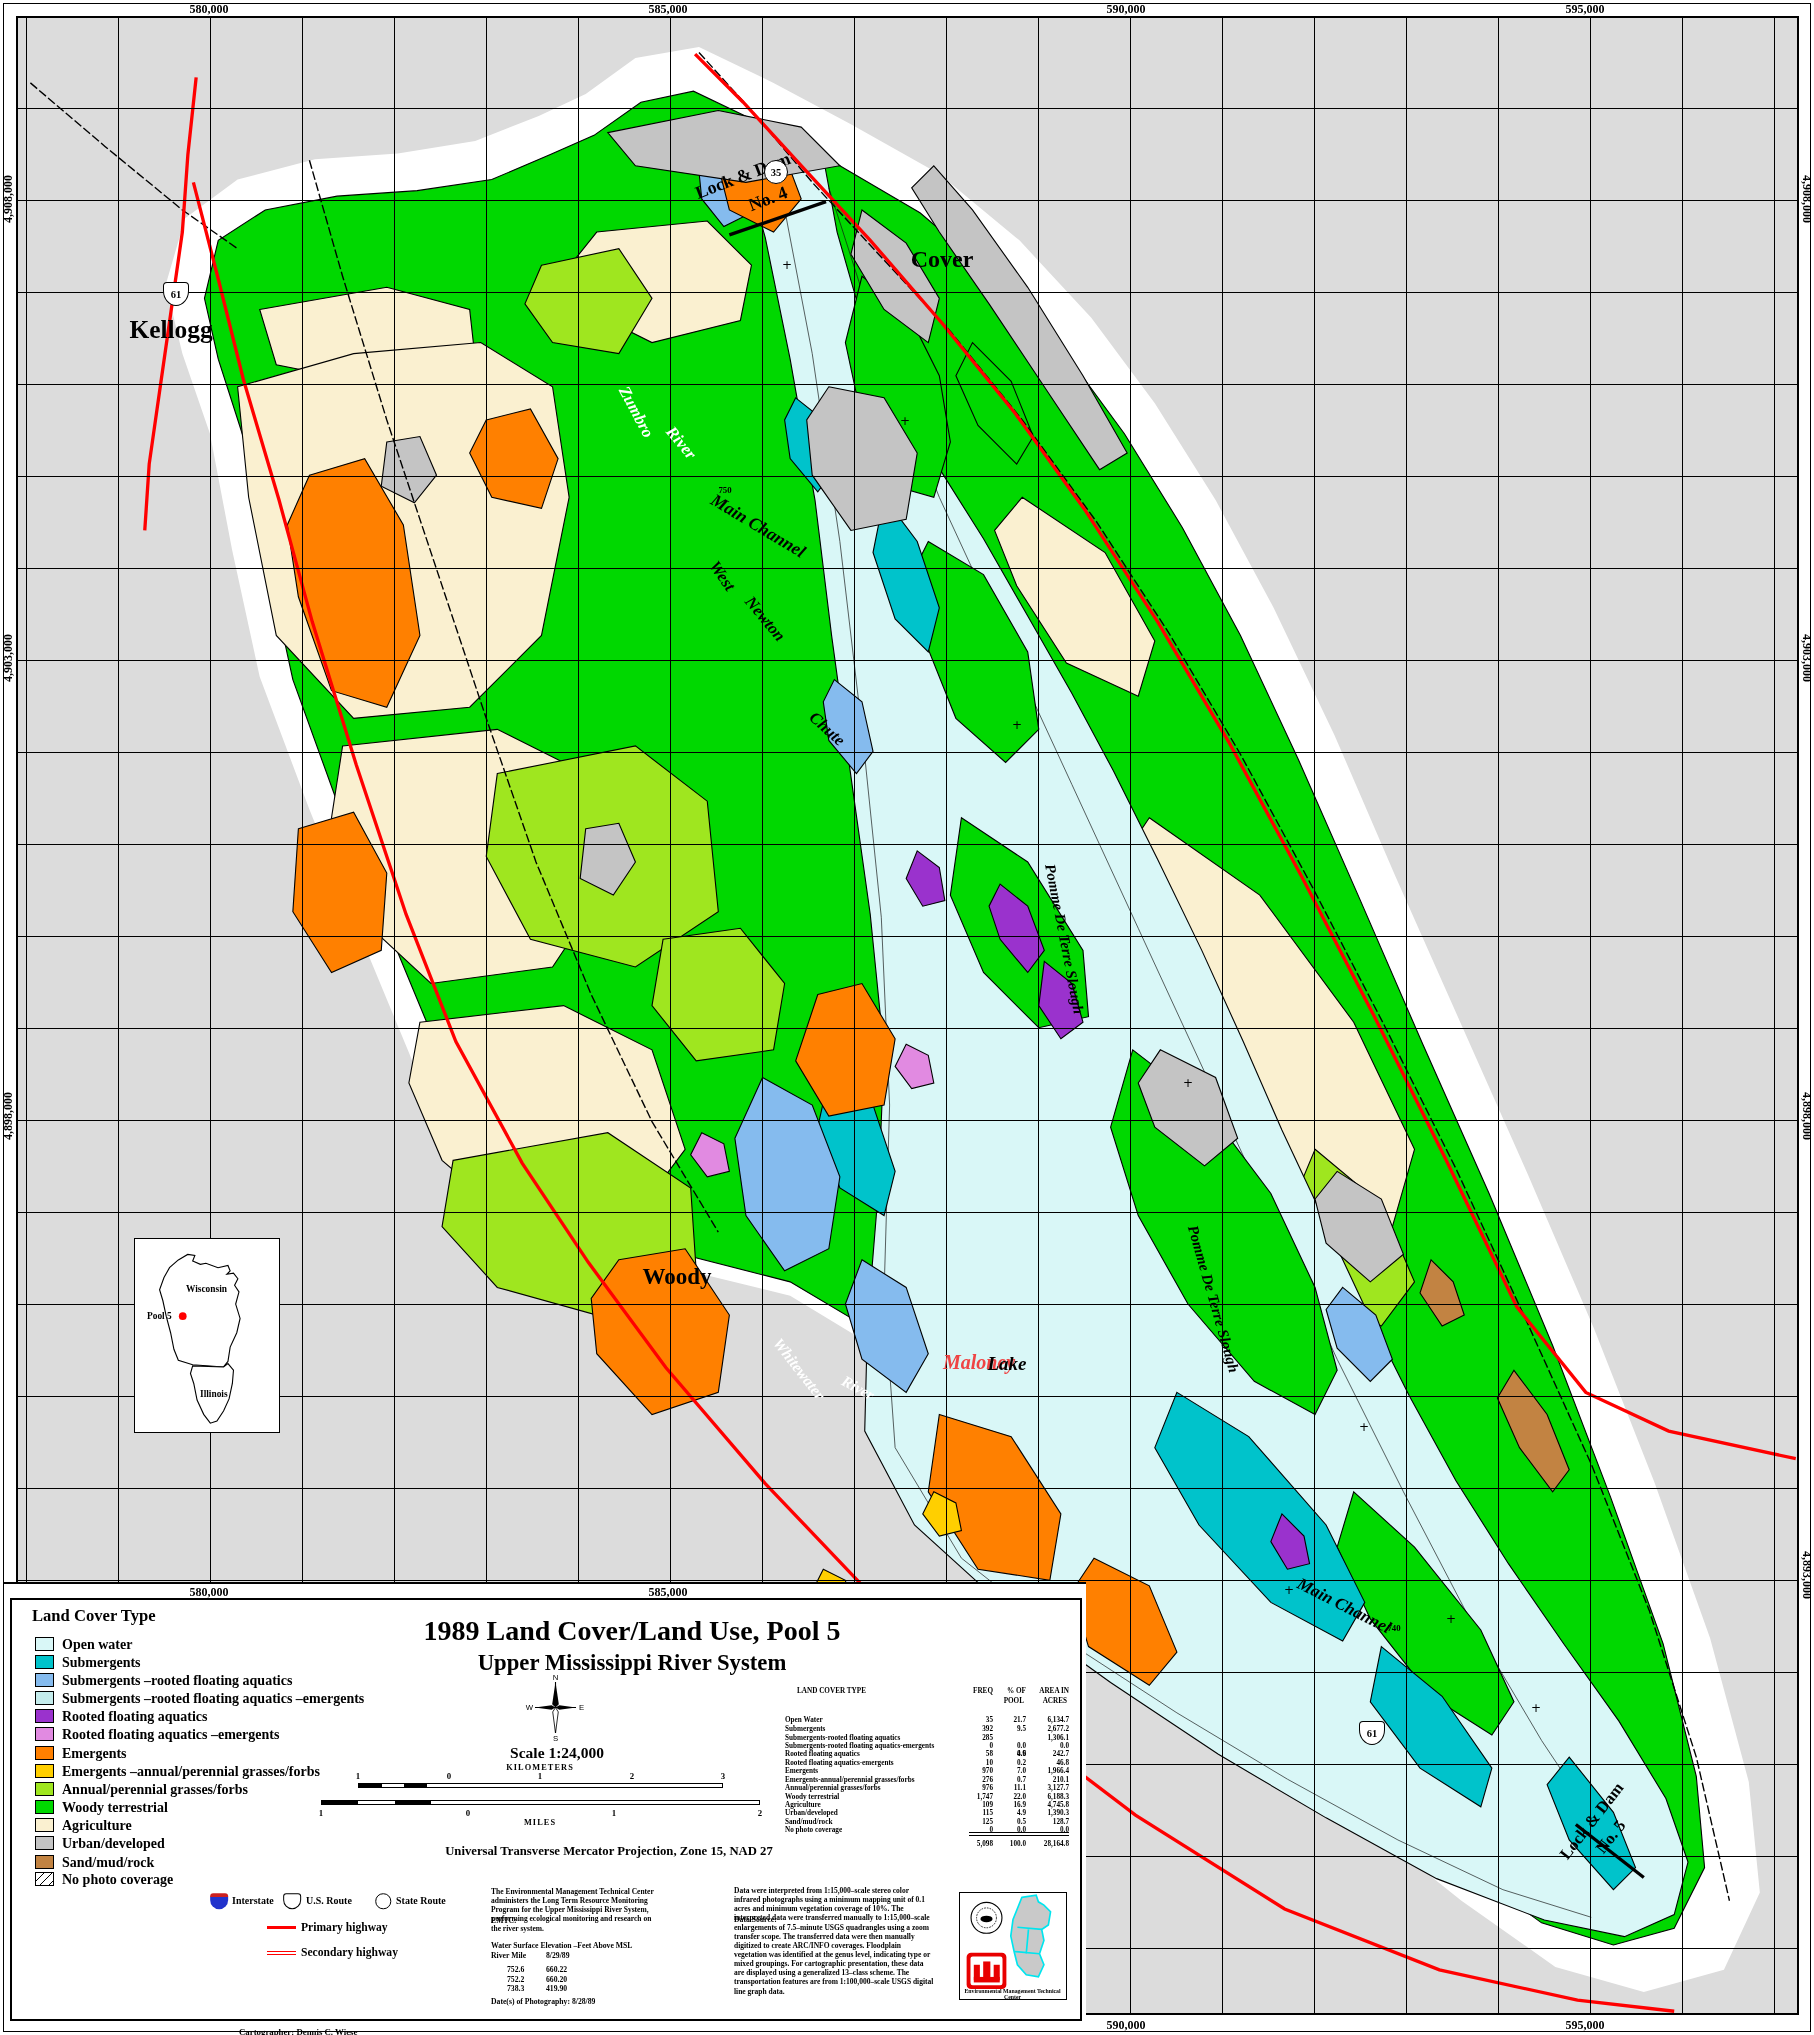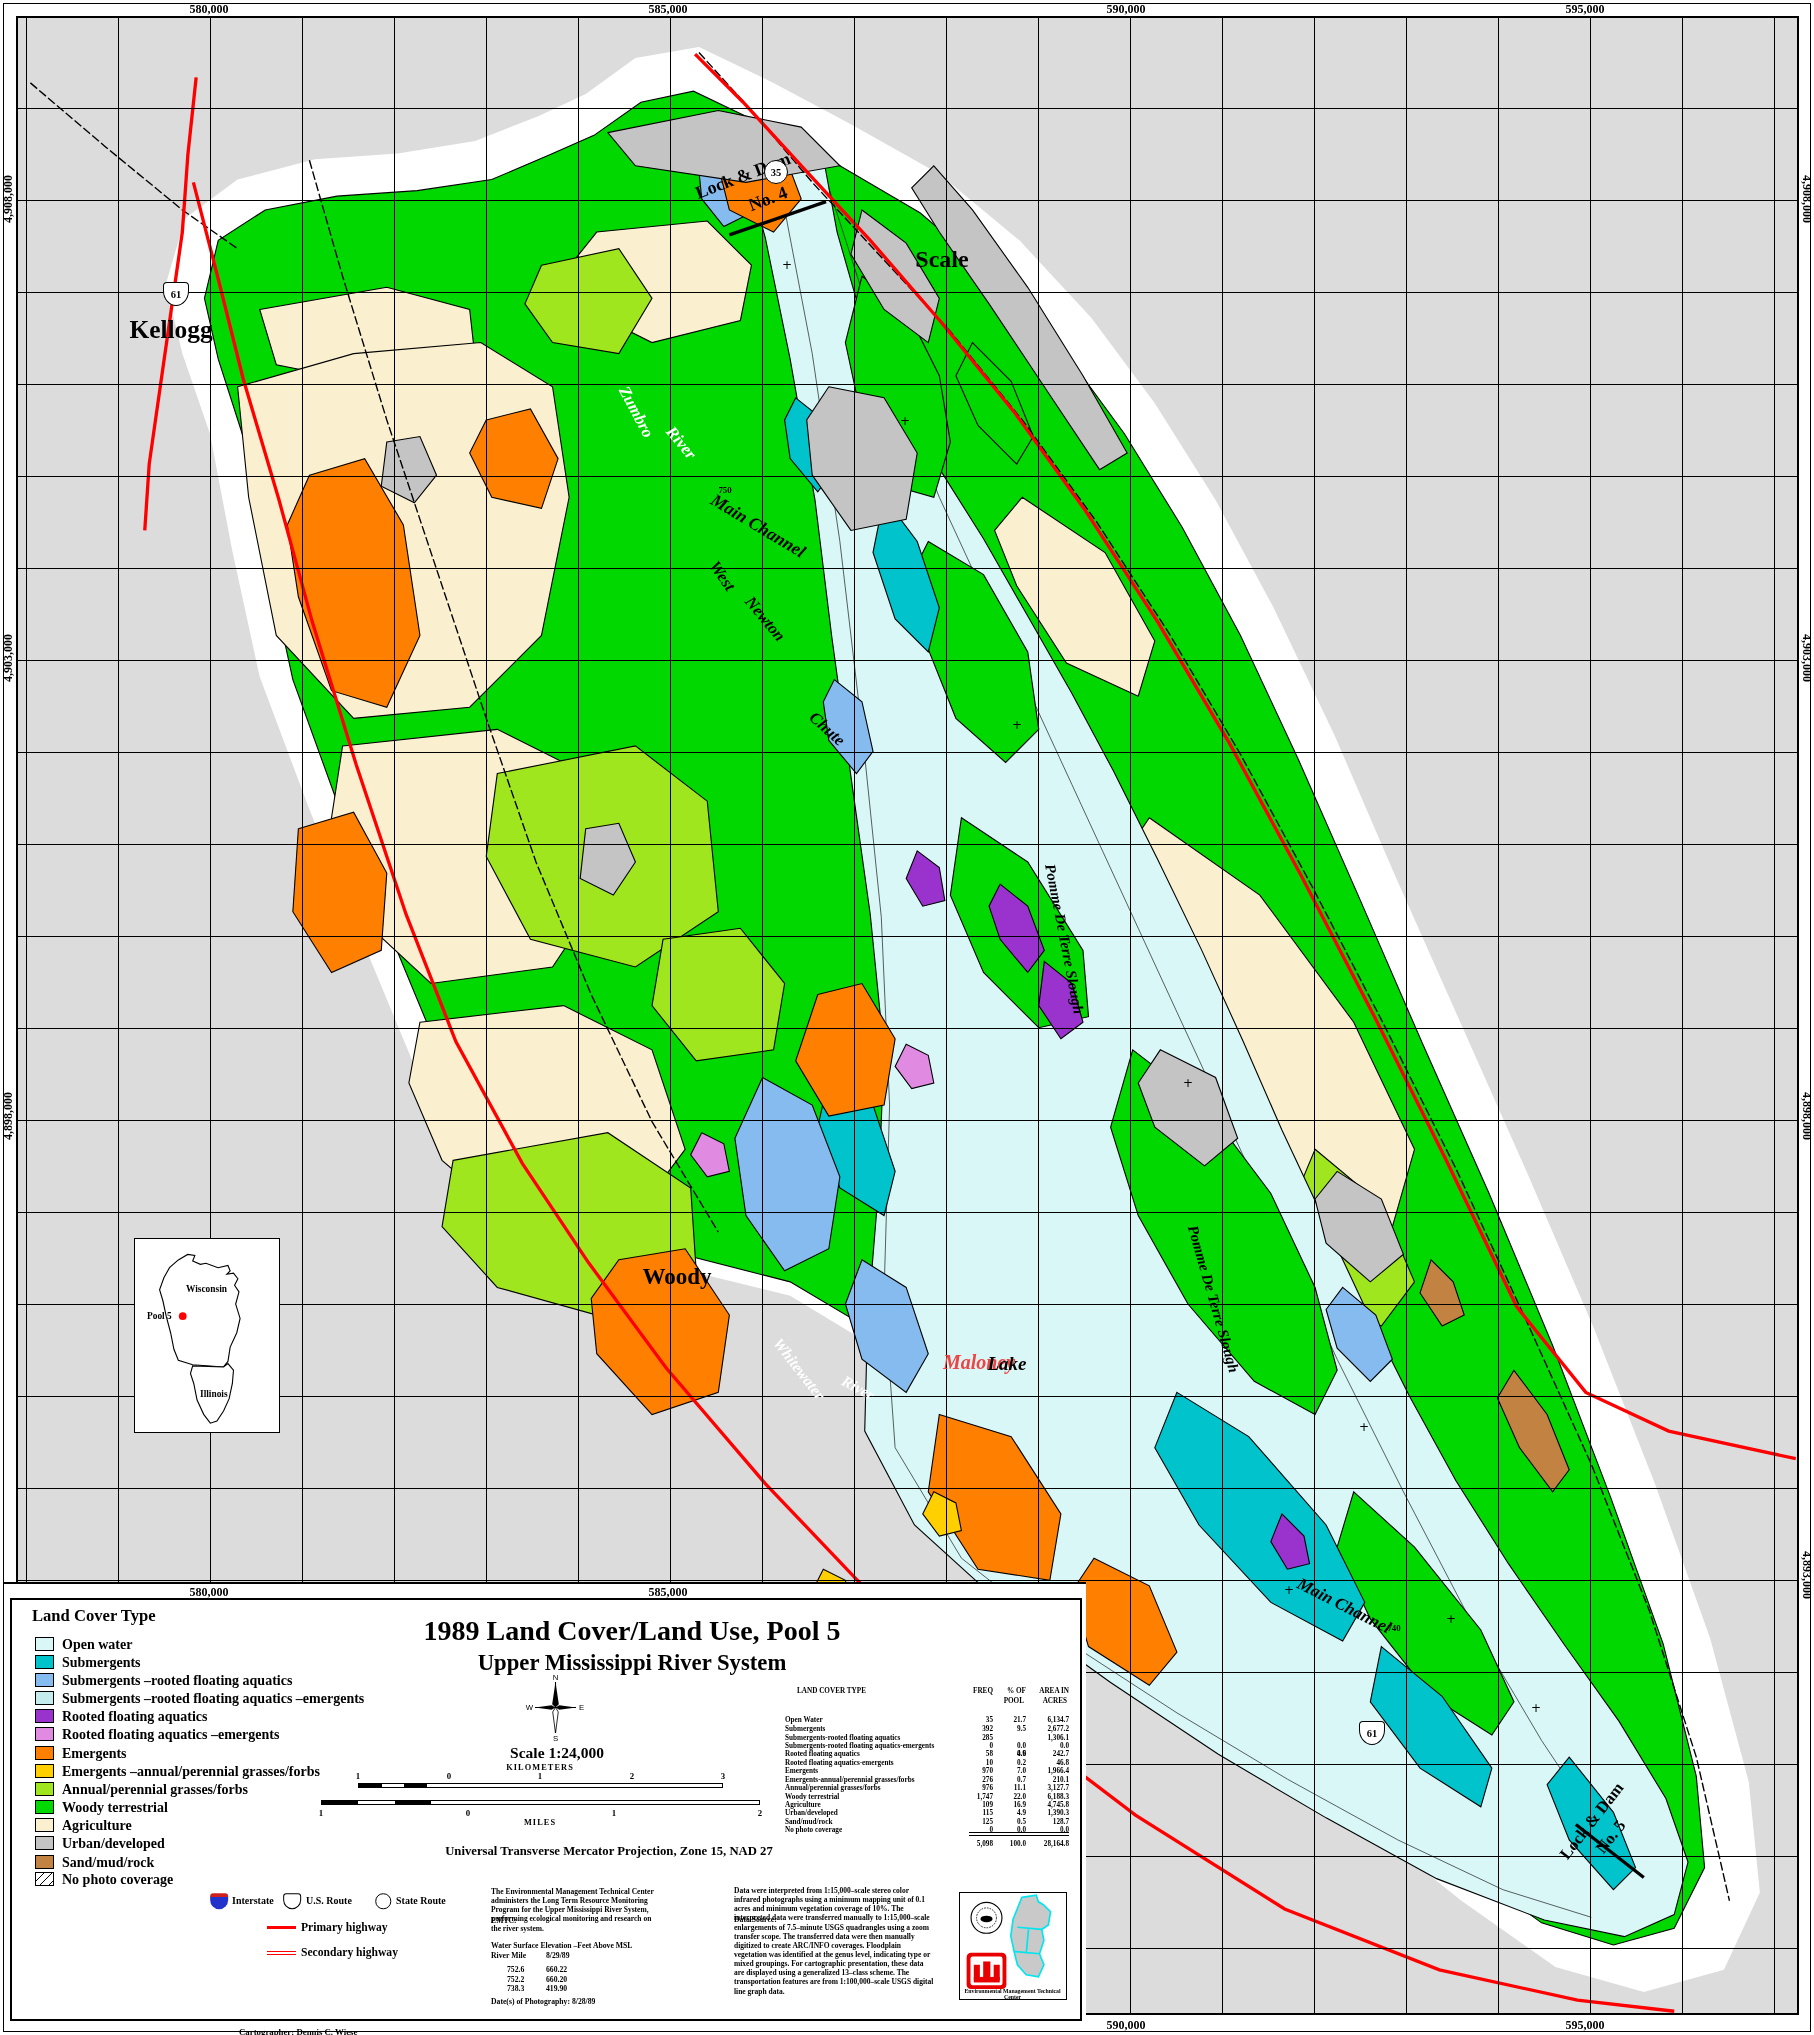--- a/index.html
+++ b/index.html
@@ -183,21 +183,21 @@
     <line x1="2852" y1="3302" x2="2975" y2="3398"></line>
   </g>
 </svg>
 
 <div id="grid"></div>
 <div id="neatline"></div>
 
 <div id="maplabels">
     <div class="maplabel" style="left: 743px; top: 176px; font-size: 18px; color: rgb(0, 0, 0); transform: translate(-50%, -50%) rotate(-21deg); font-weight: 600;">Lock &amp; Dam</div>
     <div class="maplabel" style="left: 768px; top: 199px; font-size: 18px; color: rgb(0, 0, 0); transform: translate(-50%, -50%) rotate(-21deg); font-weight: 600;">No. 4</div>
-    <div class="maplabel" style="left: 942px; top: 259px; font-size: 24px; color: rgb(0, 0, 0); transform: translate(-50%, -50%) rotate(0deg); font-weight: 600;">Scale</div>
+    <div class="maplabel" style="left: 942px; top: 259px; font-size: 24px; color: rgb(0, 0, 0); transform: translate(-50%, -50%) rotate(0deg); font-weight: 600;">Cover</div>
     <div class="maplabel" style="left: 171px; top: 329px; font-size: 25.4px; color: rgb(0, 0, 0); transform: translate(-50%, -50%) rotate(0deg); font-weight: 600;">Kellogg</div>
     <div class="maplabel" style="left: 636px; top: 412px; font-size: 16.6px; color: rgb(255, 255, 255); transform: translate(-50%, -50%) rotate(62deg); font-style: italic; font-weight: 600;">Zumbro</div>
     <div class="maplabel" style="left: 681px; top: 443px; font-size: 16.6px; color: rgb(255, 255, 255); transform: translate(-50%, -50%) rotate(50deg); font-style: italic; font-weight: 600;">River</div>
     <div class="maplabel" style="left: 758px; top: 526px; font-size: 17.7px; color: rgb(0, 0, 0); transform: translate(-50%, -50%) rotate(31deg); font-style: italic; font-weight: 600;">Main  Channel</div>
     <div class="maplabel" style="left: 722px; top: 576px; font-size: 16.6px; color: rgb(0, 0, 0); transform: translate(-50%, -50%) rotate(55deg); font-style: italic; font-weight: 600;">West</div>
     <div class="maplabel" style="left: 765px; top: 619px; font-size: 16.6px; color: rgb(0, 0, 0); transform: translate(-50%, -50%) rotate(50deg); font-style: italic; font-weight: 600;">Newton</div>
     <div class="maplabel" style="left: 827px; top: 729px; font-size: 16.6px; color: rgb(0, 0, 0); transform: translate(-50%, -50%) rotate(42deg); font-style: italic; font-weight: 600;">Chute</div>
     <div class="maplabel" style="left: 1064px; top: 939px; font-size: 15px; color: rgb(0, 0, 0); transform: translate(-50%, -50%) rotate(79deg); font-style: italic; font-weight: 600;">Pomme De Terre Slough</div>
     <div class="maplabel" style="left: 1213px; top: 1299px; font-size: 15px; color: rgb(0, 0, 0); transform: translate(-50%, -50%) rotate(74deg); font-style: italic; font-weight: 600;">Pomme De Terre Slough</div>
     <div class="maplabel" style="left: 677px; top: 1277px; font-size: 23px; color: rgb(0, 0, 0); transform: translate(-50%, -50%) rotate(0deg); font-weight: 600;">Woody</div>

